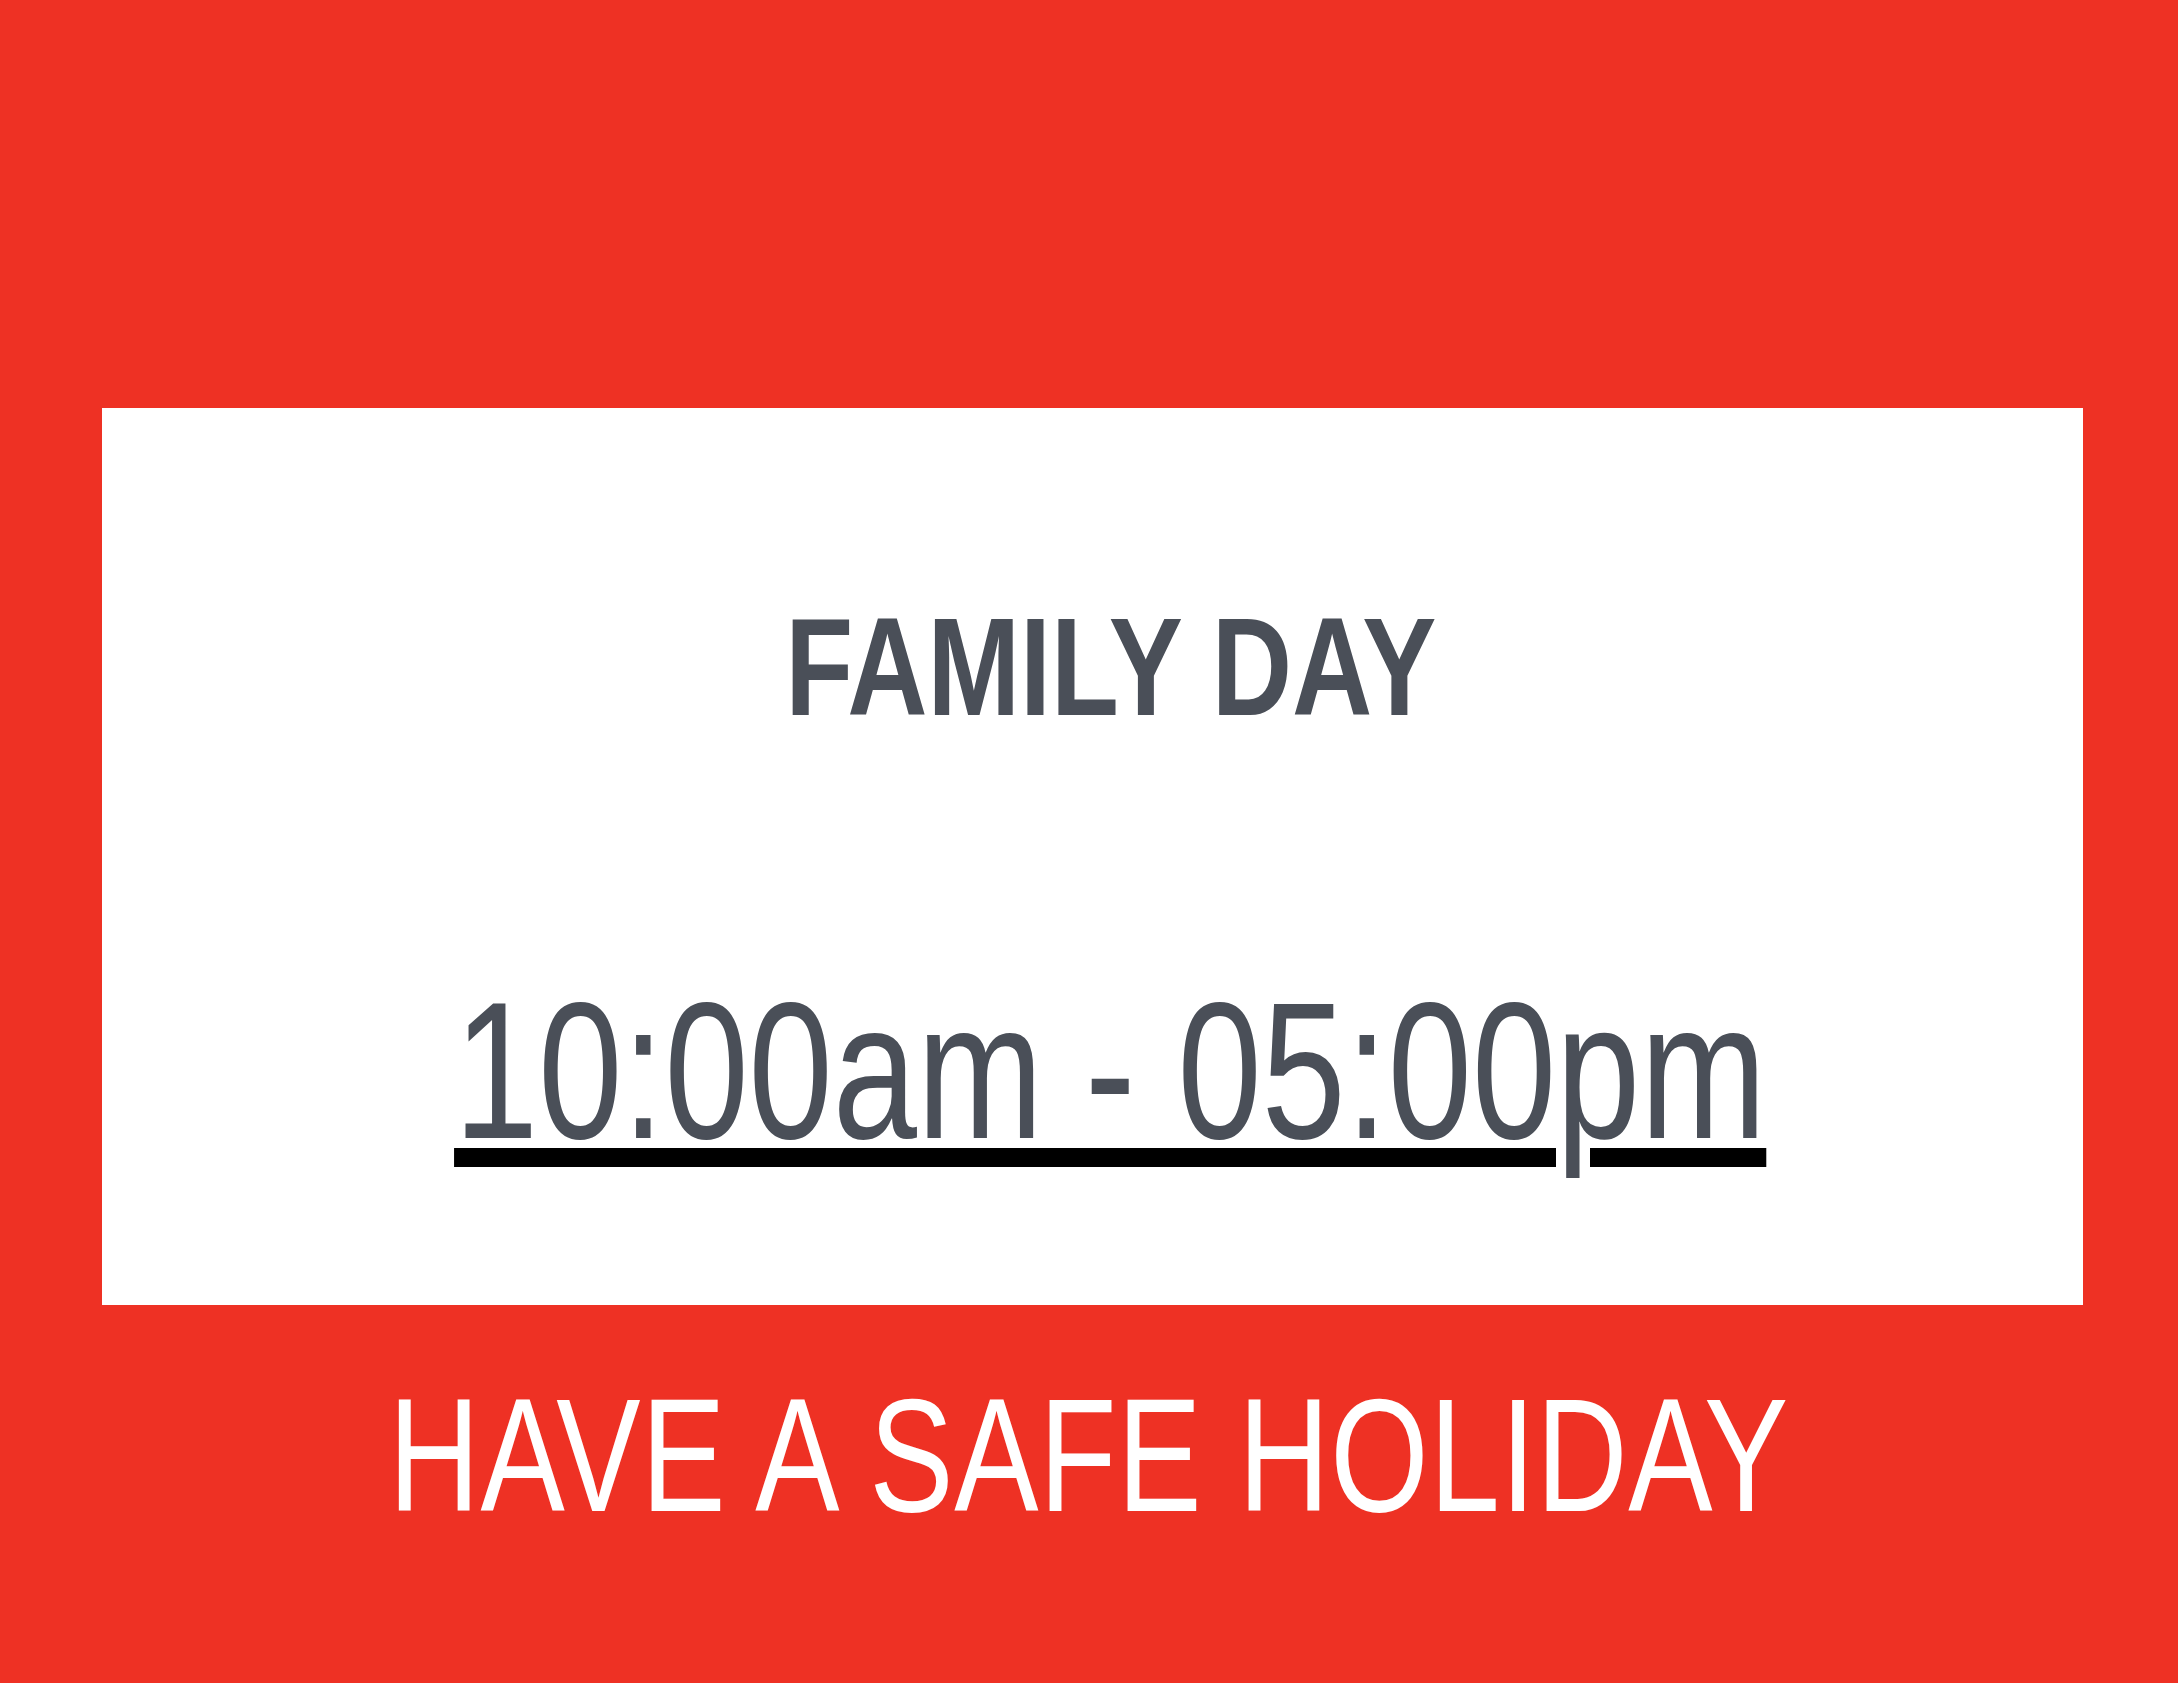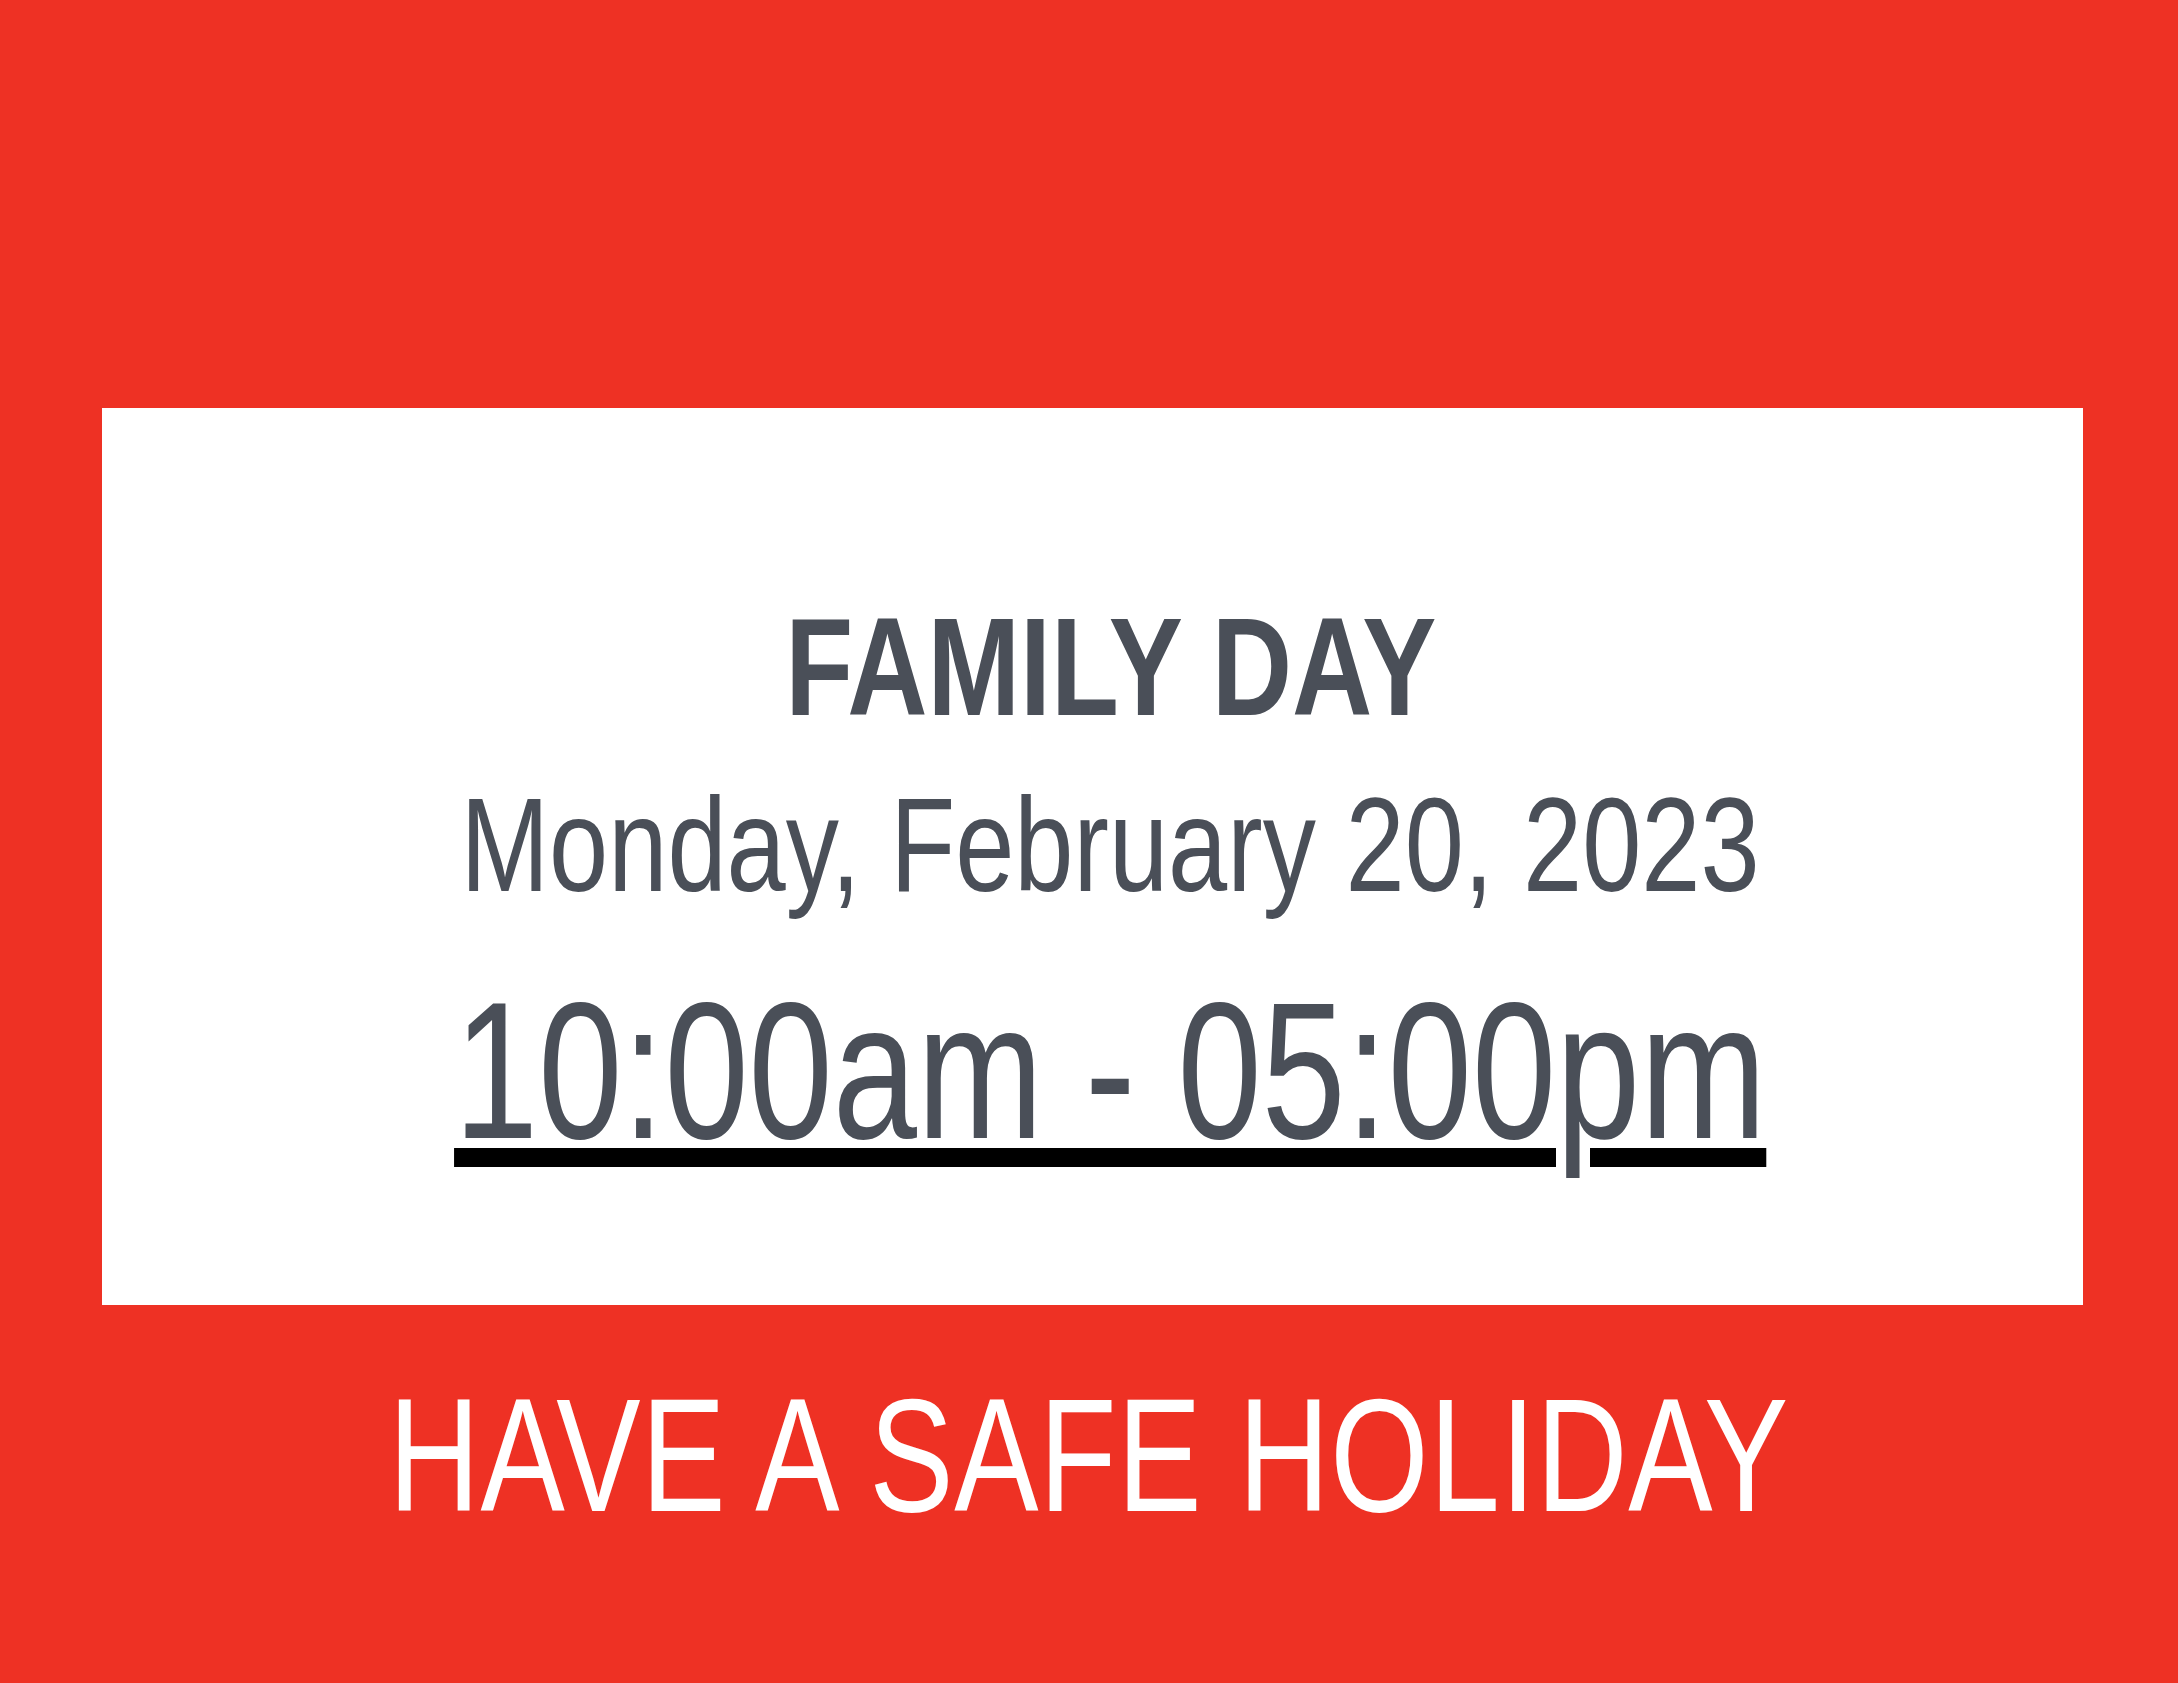--- a/index.html
+++ b/index.html
@@ -149,23 +149,20 @@
 <div id="sign">
 
 
   <div id="content-panel">
     <div id="panel-inner">
 
       <div id="occasion-row">
         <span id="occasion-text" class="cond">FAMILY DAY</span>
       </div>
 
-      <div id="date-row">
-        <span id="date-text" class="cond">Monday, February 20, 2023</span>
-      </div>
 
       <div id="hours-row">
         <span id="hours-text" class="cond">10:00am - 05:00pm</span>
       </div>
 
     </div>
   </div>
 
   <div id="footer-row">
     <span id="footer-text" class="cond">HAVE A SAFE HOLIDAY</span>

